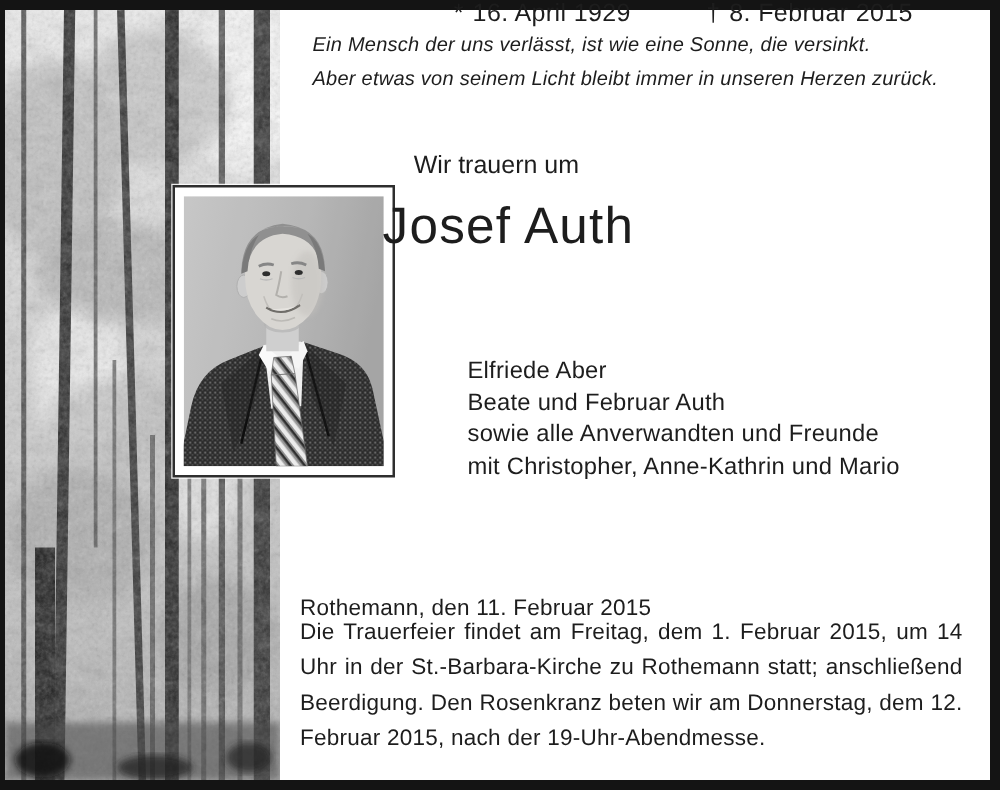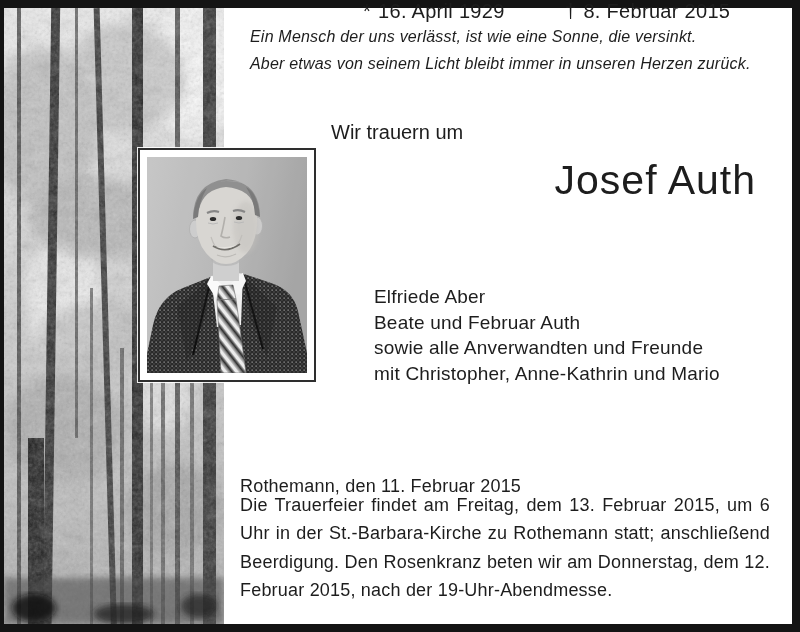--- a/index.html
+++ b/index.html
@@ -44,21 +44,21 @@
     font-style:italic;
     font-size:16px;line-height:27px;
     letter-spacing:0.2px;
   }
   .intro{
     left:331px;top:121px;width:400px;
     font-size:20px;
   }
   .name{
     left:306px;top:157px;width:450px;
-    text-align:right;
+    text-align:left;
     font-size:41px;font-weight:400;
     letter-spacing:1px;
     margin:0;
   }
   .dates{left:0;top:227px;font-size:20px;letter-spacing:0.3px;}
   .birth{position:absolute;left:363px;top:0;white-space:nowrap;}
   .death{position:absolute;left:565px;top:0;white-space:nowrap;}
   .date-symbol{display:inline-block;margin-right:7px;}
 
   .mourners{
@@ -238,15 +238,15 @@
 
   <div class="txt mourners">
     <div>Elfriede Aber</div>
     <div>Beate und Februar Auth</div>
     <div>sowie alle Anverwandten und Freunde</div>
     <div>mit Christopher, Anne-Kathrin und Mario</div>
   </div>
 
   <div class="txt place-date">Rothemann, den 11. Februar 2015</div>
 
-  <p class="funeral">Die Trauerfeier findet am Freitag, dem 13. Februar 2015, um 6 Uhr in der St.-Barbara-Kirche zu Rothemann statt; anschließend Beerdigung. Den Rosenkranz beten wir am Donnerstag, dem 12. Februar 2015, nach der 19-Uhr-Abendmesse.</p>
+  <p class="funeral">Die Trauerfeier findet am Freitag, dem 1. Februar 2015, um 14 Uhr in der St.-Barbara-Kirche zu Rothemann statt; anschließend Beerdigung. Den Rosenkranz beten wir am Donnerstag, dem 12. Februar 2015, nach der 19-Uhr-Abendmesse.</p>
 
 </div>
 
 </body></html>

